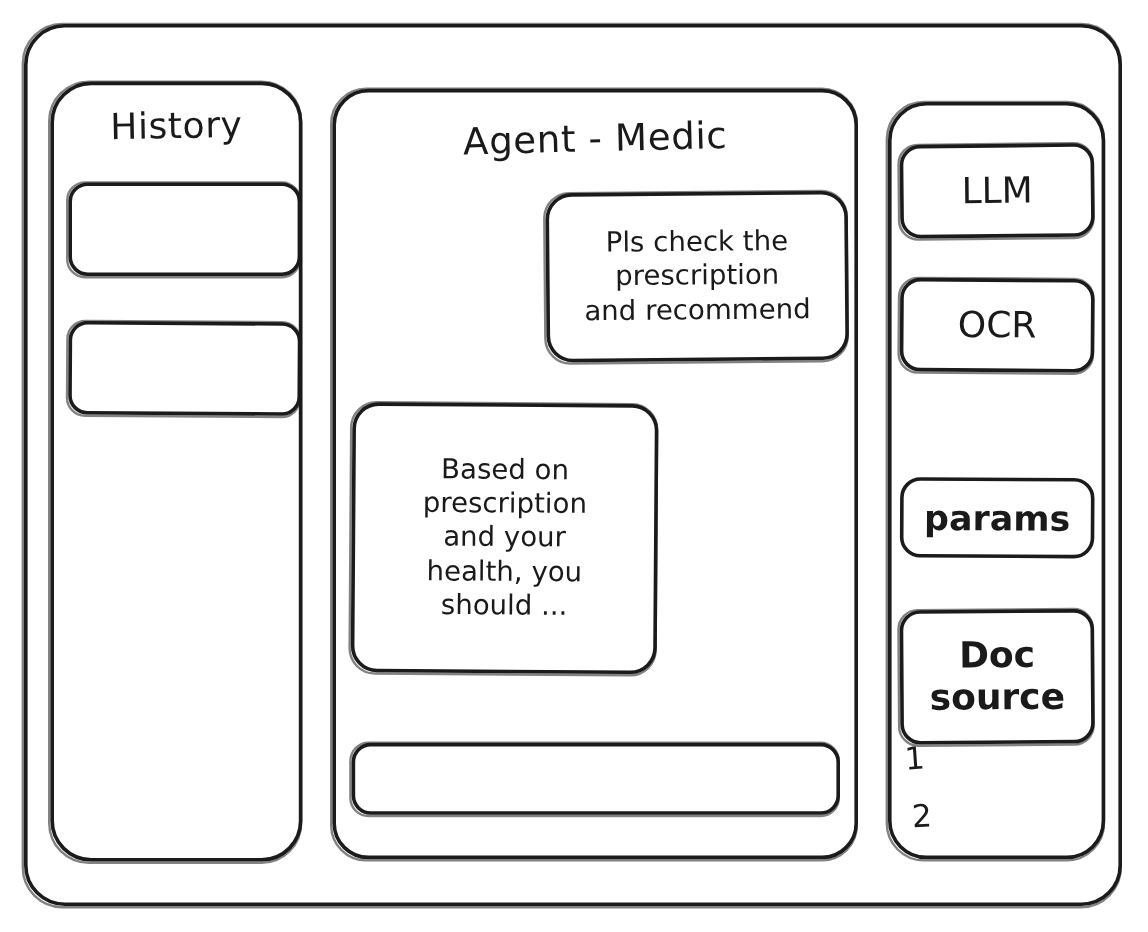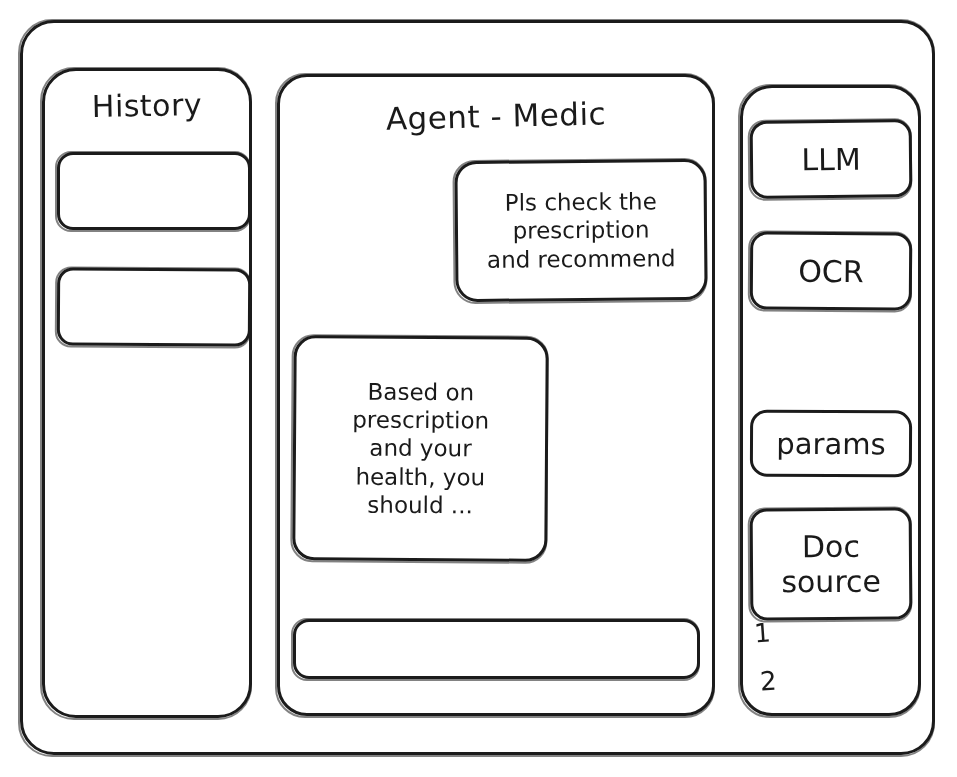--- a/index.html
+++ b/index.html
@@ -144,33 +144,34 @@
     width: 162px;
     display: flex;
     align-items: center;
     justify-content: center;
     font-size: 30px;
     text-align: center;
   }
   #tool-llm { top: 120px; height: 78px; transform: rotate(-0.6deg); }
   #tool-ocr { top: 232px; height: 78px; transform: rotate(0.4deg); }
   #tool-params {
-    top: 410px;
+    top: 398px;
     height: 67px;
     font-size: 29px;
     transform: rotate(0.3deg);
+    font-weight: bold;
   }
   #tool-docsource {
     top: 508px;
     height: 112px;
     font-size: 30px;
     line-height: 1.18;
     transform: rotate(-0.4deg);
   }
-  .doc-lines { white-space: pre-line; display: block; }
+  .doc-lines { white-space: pre-line; display: block; font-weight: bold; }
 
   
   .doc-marker {
     position: absolute;
     font-size: 26px;
     color: #1b1b1b;
   }
   #doc-marker-1 { left: 754px; top: 618px; transform: rotate(-4deg); }
   #doc-marker-2 { left: 760px; top: 666px; transform: rotate(-3deg); }
 </style>

